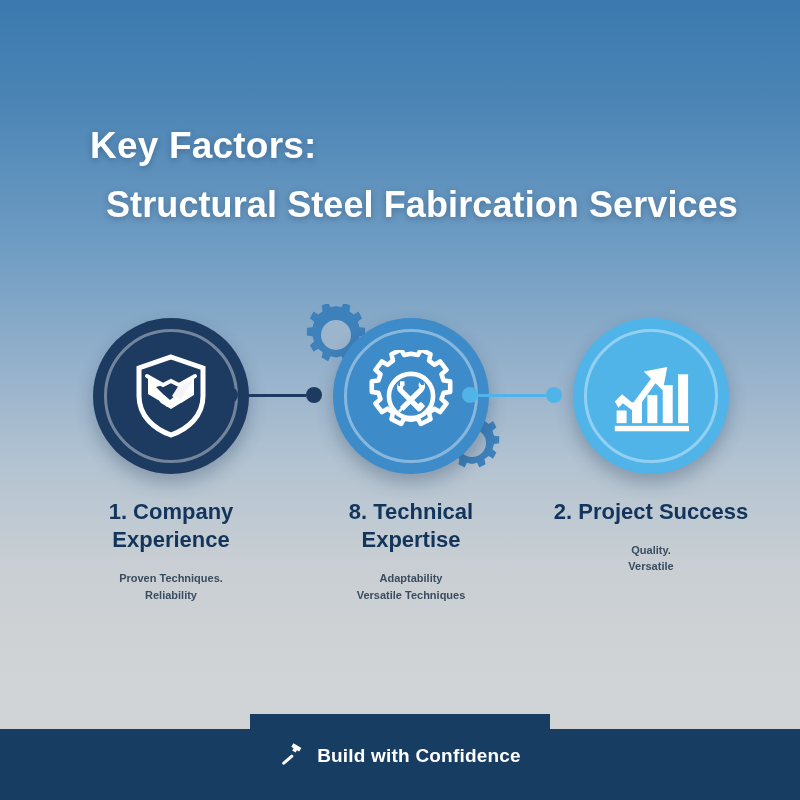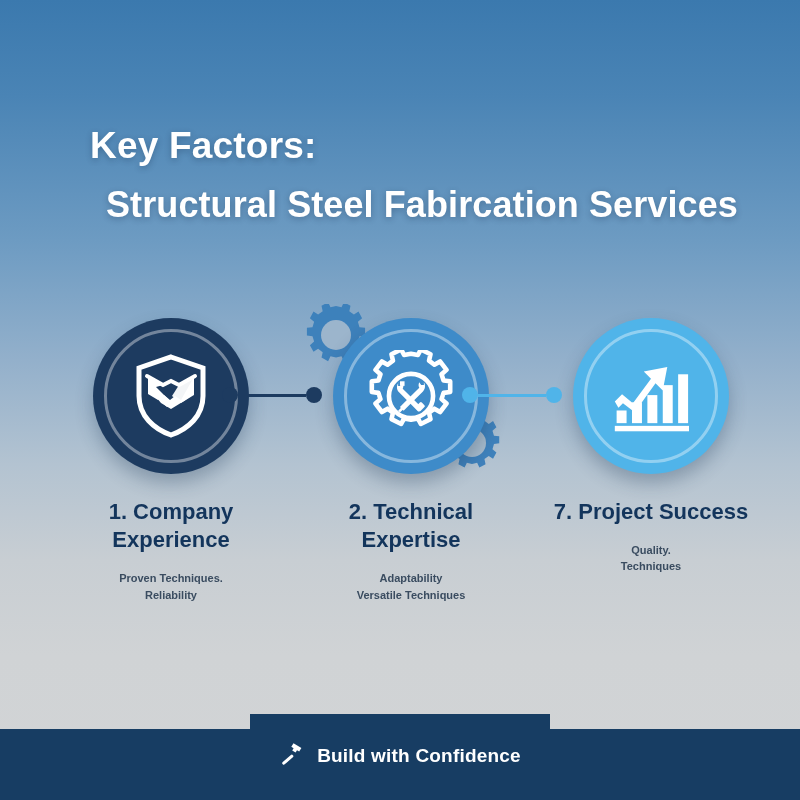--- a/index.html
+++ b/index.html
@@ -242,21 +242,21 @@
                 <path d="M37 35 c-3 3 -3 8 0 11 l17 17 4 4 4-4 -4-4 -17-17 c1-2 1-4 0-6 l-2 3 -3 0 0-3 z"></path>
                 <path d="M38 34 l5 0 0 5 -5 0 z"></path>
                 <path d="M63 34 c3 3 3 8 0 11 l-17 17 -4 4 -4-4 4-4 17-17 c-1-2 -1-4 0-6 l2 3 3 0 0-3 z"></path>
                 <path d="M40 62 l-4 4 2 2 4-4 z"></path>
                 <rect x="57" y="57" width="7" height="9" rx="1.5" transform="rotate(45 60 61)"></rect>
               </g>
             </svg>
           </span>
         </div>
       </div>
-      <div class="step-title">2. Technical Expertise</div>
+      <div class="step-title">8. Technical Expertise</div>
       <div class="step-sub">
         <div>Adaptability</div>
         <div>Versatile Techniques</div>
       </div>
     </div>
 
     <div class="step step-3">
       <div class="circle-wrap">
         <div class="circle c3" style="background: rgb(80, 180, 233);">
           <span>
@@ -267,24 +267,24 @@
                 <rect x="42" y="41" width="11" height="31"></rect>
                 <rect x="59" y="30" width="11" height="42"></rect>
                 <rect x="76" y="18" width="11" height="54"></rect>
                 <rect x="6" y="75" width="82" height="6"></rect>
                 <path d="M6 48 L14 40 L26 50 L46 23 L38 15 L64 10 L59 36 L51 28 L28 60 L15 50 L10 55 Z"></path>
               </g>
             </svg>
           </span>
         </div>
       </div>
-      <div class="step-title">7. Project Success</div>
+      <div class="step-title">2. Project Success</div>
       <div class="step-sub">
         <div>Quality.</div>
-        <div>Techniques</div>
+        <div>Versatile</div>
       </div>
     </div>
   </div>
 
   <div class="connector conn-1">
     <span class="dot" style="background: rgb(29, 59, 96);"></span>
     <span class="bar" style="background: rgb(29, 59, 96);"></span>
     <span class="dot" style="background: rgb(29, 59, 96);"></span>
   </div>
   <div class="connector conn-2">

